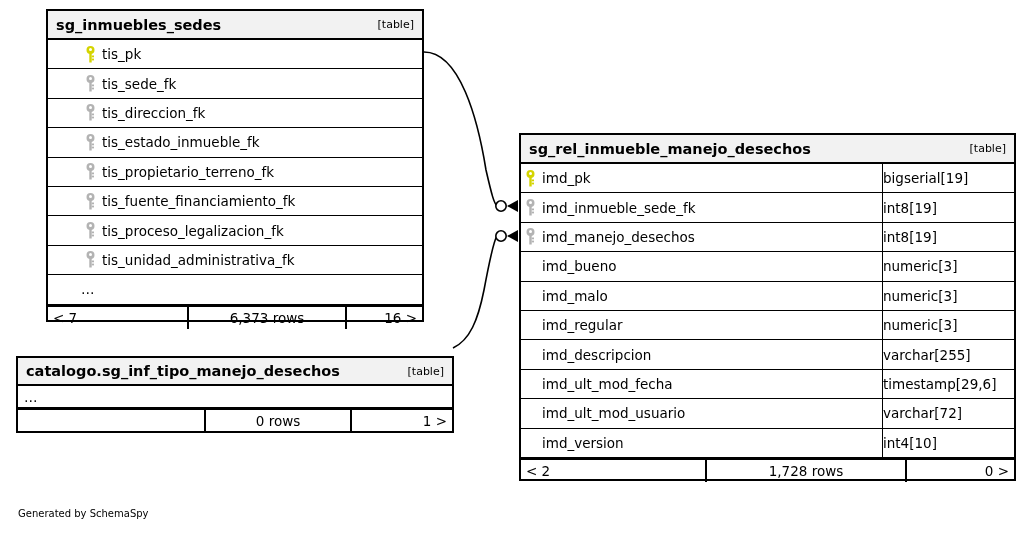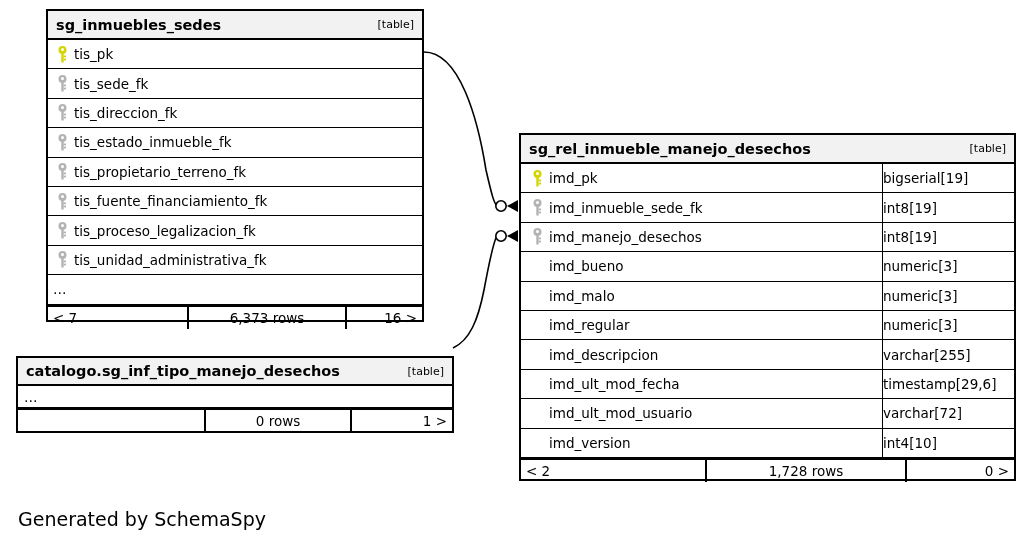--- a/index.html
+++ b/index.html
@@ -57,21 +57,20 @@
     border-bottom: 1px solid #000000;
     background: #ffffff;
   }
   .row:last-of-type { border-bottom: none; }
 
   .cell-name {
     box-sizing: border-box;
     flex: 1 1 auto;
     display: flex;
     align-items: center;
-    padding-left: 7px;
     font-size: 13.5px;
     white-space: nowrap;
     overflow: hidden;
   }
   .cell-type {
     box-sizing: border-box;
     flex: 0 0 auto;
     display: flex;
     align-items: center;
     font-size: 13.5px;
@@ -108,21 +107,21 @@
   .fcell.mid   { justify-content: center; margin-left: 36px; }
   .fcell.right { justify-content: flex-end; padding-right: 5px; }
 
   
   #tbl-sg-inmuebles-sedes {
     left: 46px;
     top: 9px;
     width: 378px;
     height: 313px;
   }
-  #tbl-sg-inmuebles-sedes .cell-name { padding-left: 5px; }
+  #tbl-sg-inmuebles-sedes .cell-name { padding-left: 5px; margin-left: 28px; }
 
   #tbl-catalogo {
     left: 16px;
     top: 356px;
     width: 438px;
     height: 77px;
   }
   #tbl-catalogo .entity-header { height: 28px; }
   #tbl-catalogo .row { height: 22px; }
   #tbl-catalogo .footer { height: 23px; }
@@ -142,21 +141,21 @@
     width: 1036px;
     height: 539px;
     z-index: 2;
     pointer-events: none;
   }
 
   .caption {
     position: absolute;
     left: 18px;
     top: 508px;
-    font-size: 19px;
+    font-size: 10px;
     color: #000000;
     white-space: nowrap;
   }
 </style>
 </head>
 <body>
 
 <div class="canvas">
 
   <svg class="links" viewBox="0 0 1036 539" width="1036" height="539">

